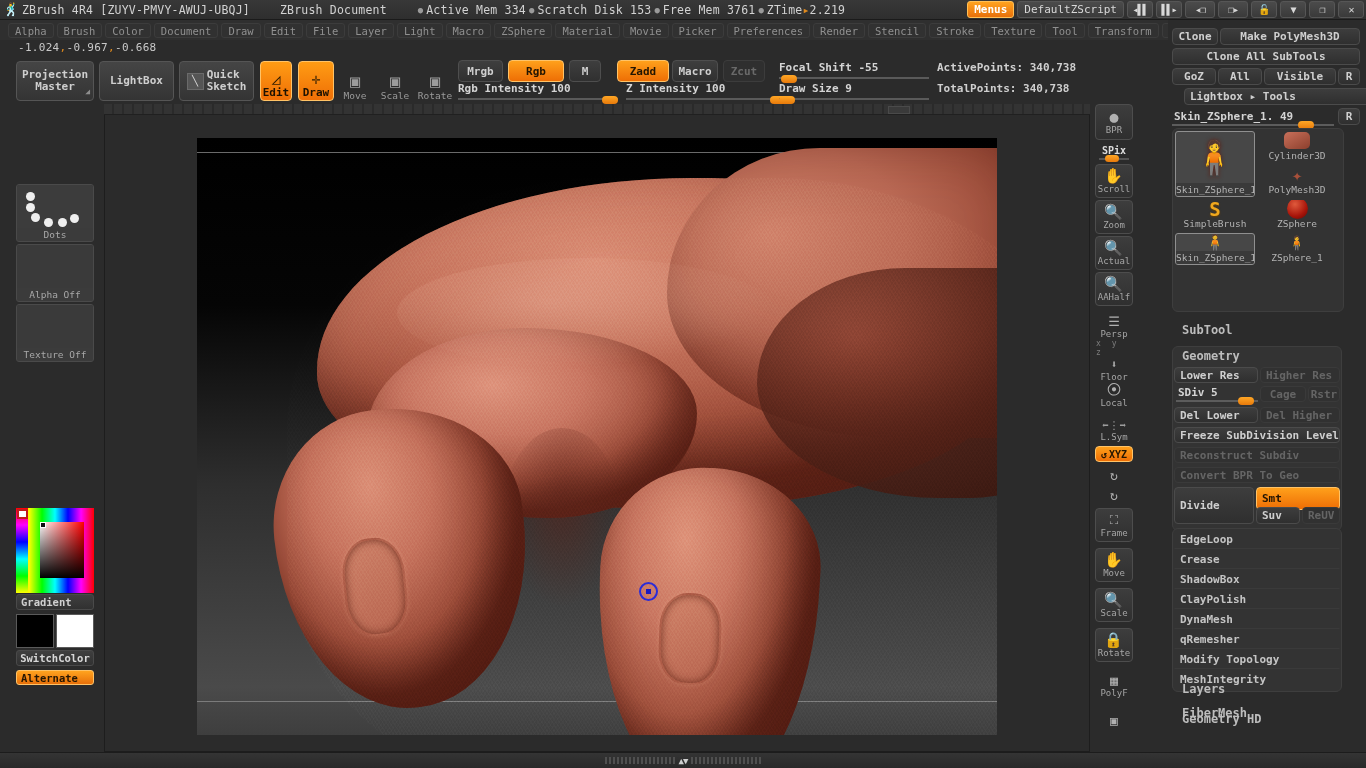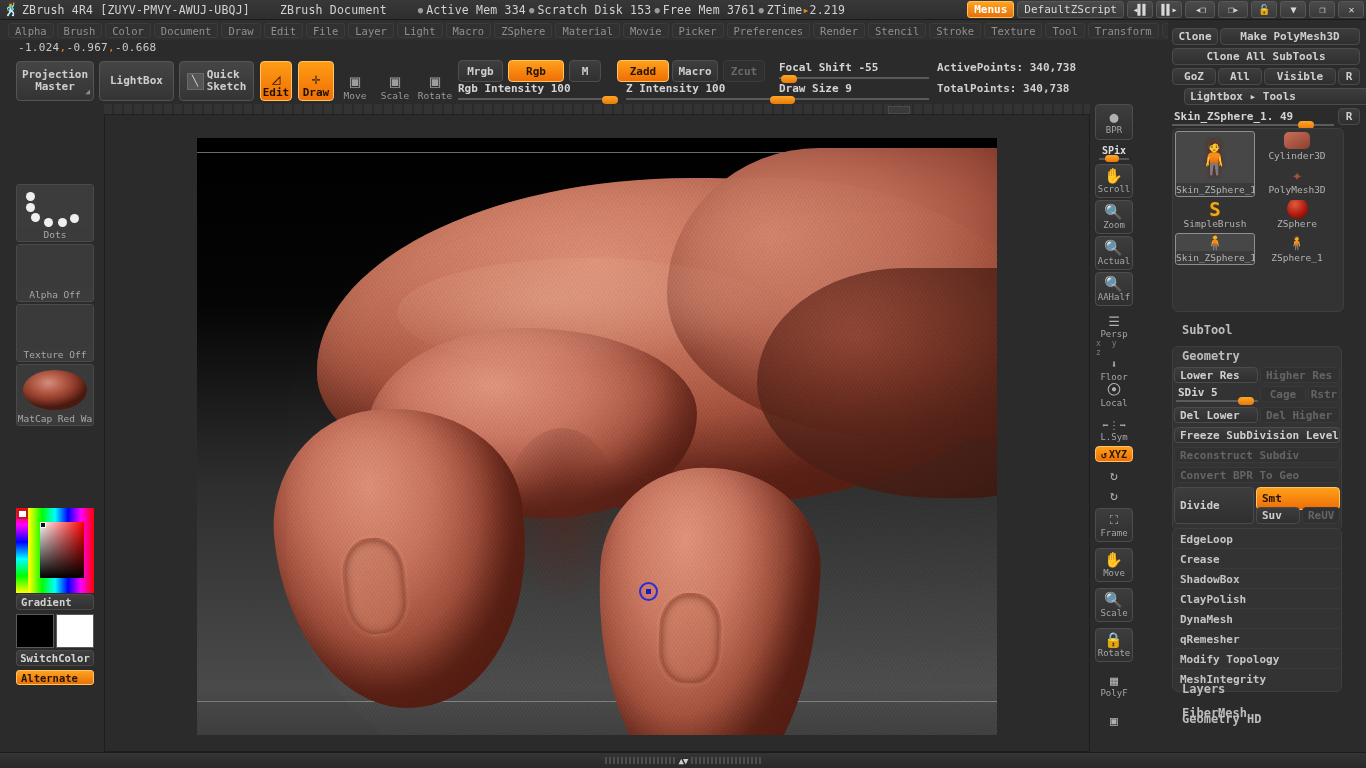--- a/index.html
+++ b/index.html
@@ -323,27 +323,20 @@
   <div class="swatch" style="top:140px;height:58px;">
     <div class="body" style="background:#3a3a3a;"></div>
     <div class="cap">Alpha Off</div>
   </div>
 
   <div class="swatch" style="top:200px;height:58px;">
     <div class="body" style="background:#3a3a3a;"></div>
     <div class="cap">Texture Off</div>
   </div>
 
-  <div class="swatch" style="top:260px;height:62px;">
-    <div class="body" style="background:#3a3a3a;">
-      <div style="position:absolute;left:6px;top:5px;width:64px;height:40px;border-radius:50%;
-        background:radial-gradient(ellipse 60% 60% at 40% 32%, #d08f7e 0%, #b8604b 35%, #8d3a29 70%, #4a1a11 100%);"></div>
-    </div>
-    <div class="cap">MatCap Red Wa</div>
-  </div>
 
   <div id="colorpick">
     <div style="position:absolute;inset:0;background:
       linear-gradient(90deg,#ff0000,#ffff00,#00ff00,#00ffff,#0000ff,#ff00ff,#ff0000);"></div>
     <div style="position:absolute;inset:0;background:
       linear-gradient(180deg, rgba(255,0,0,0) 0%, rgba(0,0,0,0) 100%);"></div>
     <div style="position:absolute;left:0;top:0;width:12px;height:100%;
       background:linear-gradient(180deg,#ff0000,#ff00ff,#0000ff,#00ffff,#00ff00,#ffff00);"></div>
     <div style="position:absolute;left:24px;top:14px;width:44px;height:56px;
       background:linear-gradient(90deg,#ffffff,#ff0000);"></div>

